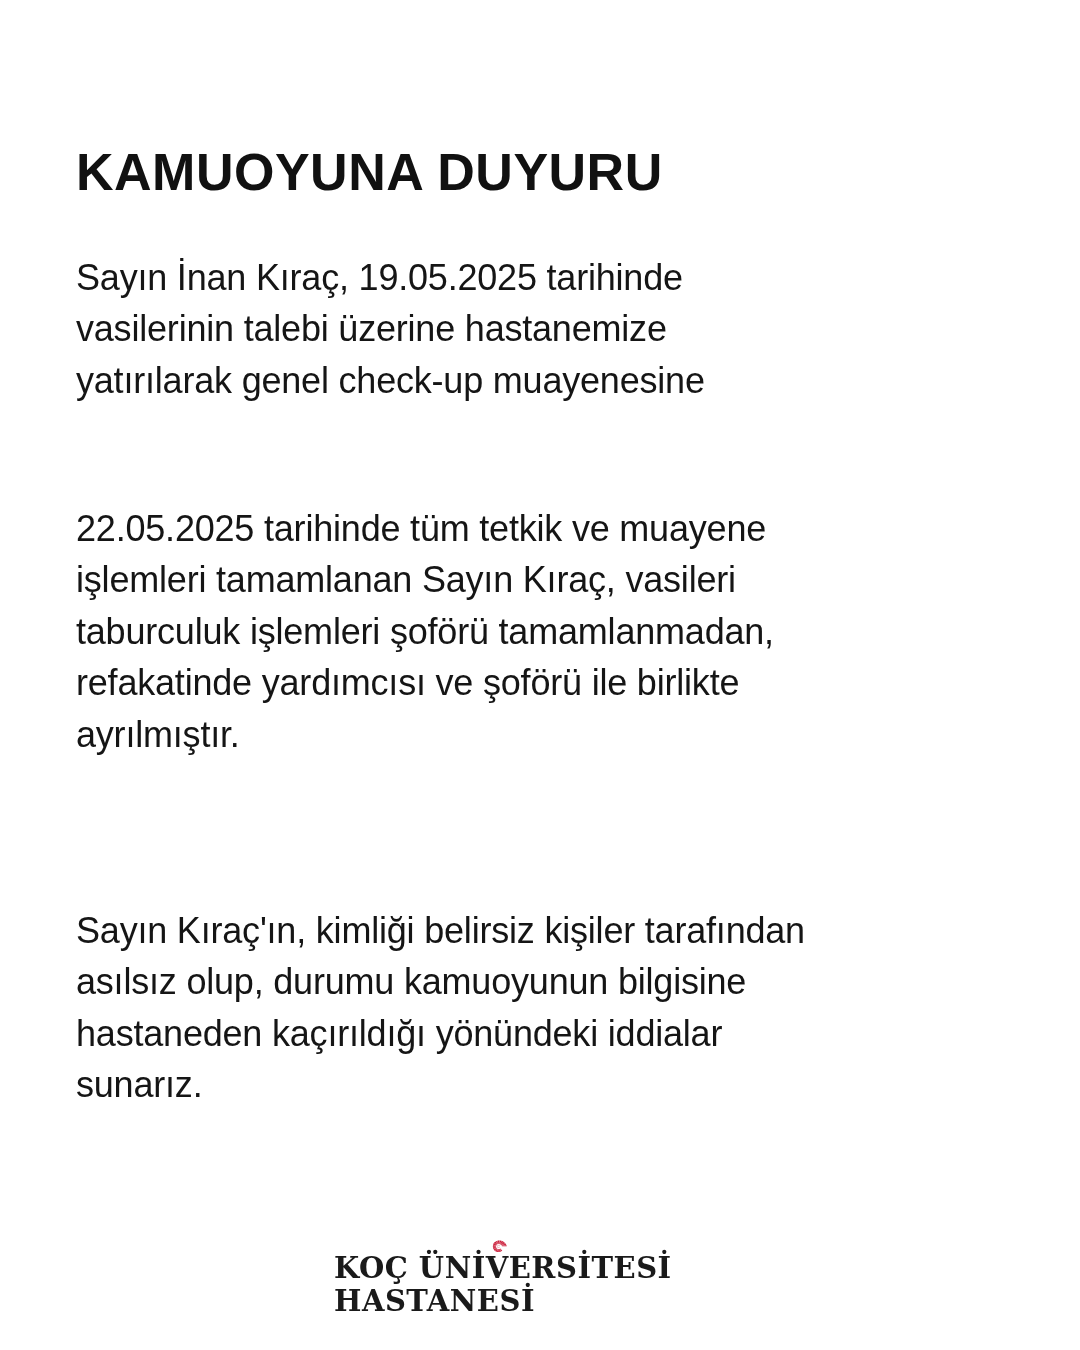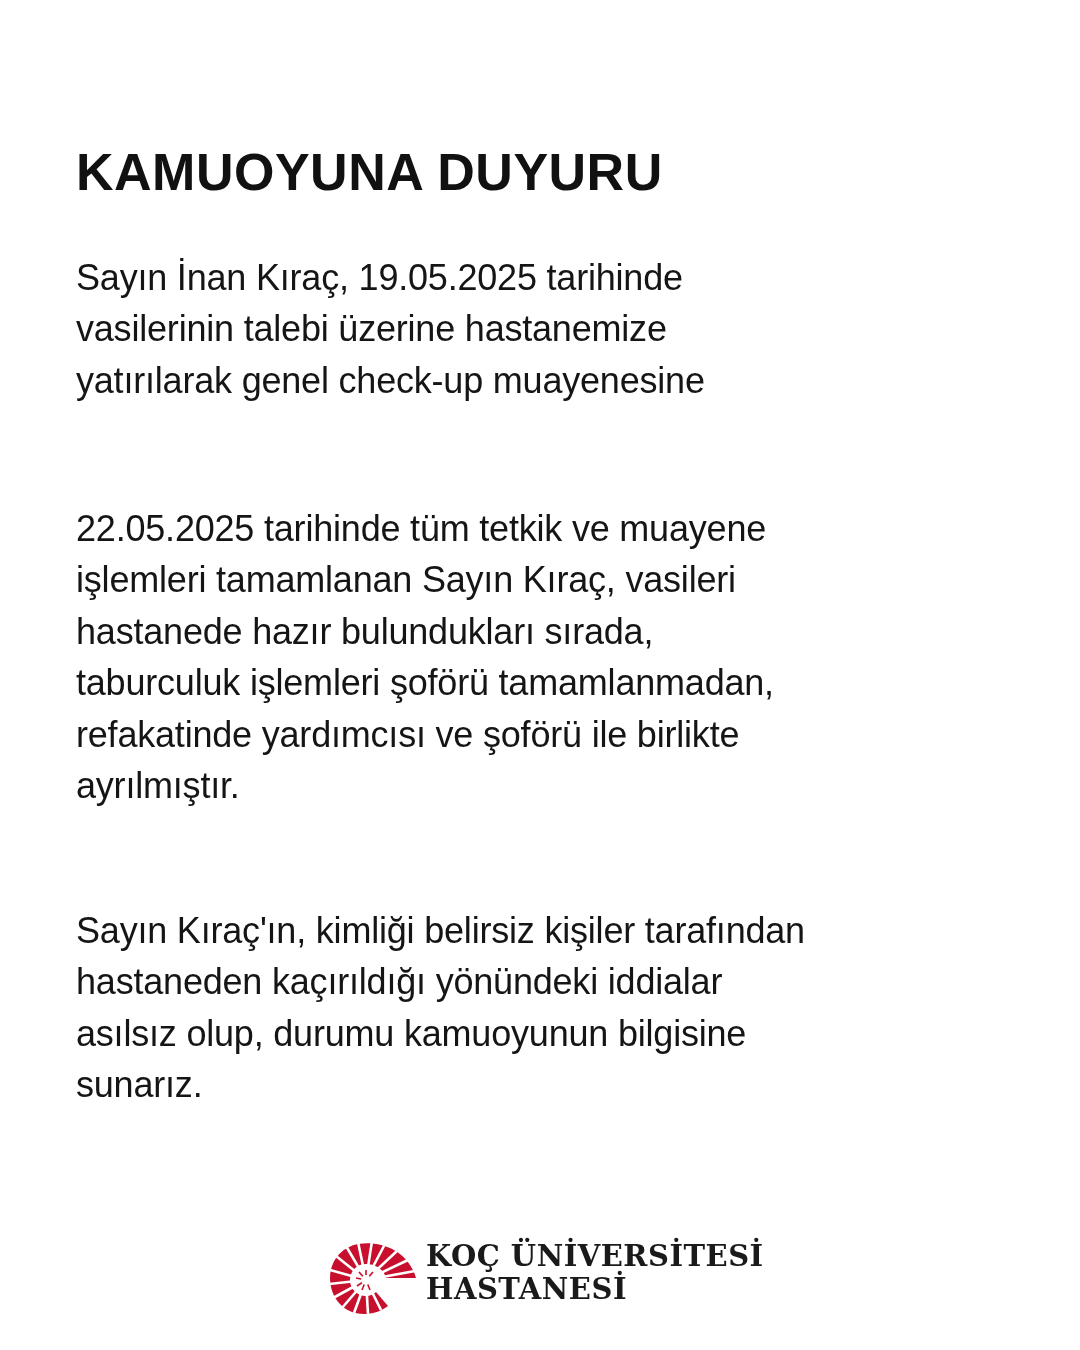--- a/index.html
+++ b/index.html
@@ -51,20 +51,22 @@
     #p1 { top: 252px; }
     #p2 { top: 503px; }
     #p3 { top: 905px; }
 
     .logo {
       position: absolute;
       left: 328px;
       top: 1240px;
       height: 78px;
       display: flex;
+      align-items: center;
+      flex-direction: column;
     }
     .logo-mark {
       width: 92px;
       height: 74px;
       display: block;
     }
     .logo-text {
       margin-left: 6px;
       font-family: "DejaVu Serif", "Liberation Serif", serif;
       font-weight: 700;
@@ -86,30 +88,29 @@
 
   <p class="para" id="p1">
     <span class="line">Sayın İnan Kıraç, 19.05.2025 tarihinde</span>
     <span class="line">vasilerinin talebi üzerine hastanemize</span>
     <span class="line">yatırılarak genel check-up muayenesine</span>
   </p>
 
   <p class="para" id="p2">
     <span class="line">22.05.2025 tarihinde tüm tetkik ve muayene</span>
     <span class="line">işlemleri tamamlanan Sayın Kıraç, vasileri</span>
-    <span class="line">hastanede hazır bulundukları sırada,</span>
     <span class="line">taburculuk işlemleri şoförü tamamlanmadan,</span>
     <span class="line">refakatinde yardımcısı ve şoförü ile birlikte</span>
     <span class="line">ayrılmıştır.</span>
   </p>
 
   <p class="para" id="p3">
     <span class="line">Sayın Kıraç'ın, kimliği belirsiz kişiler tarafından</span>
+    <span class="line">asılsız olup, durumu kamuoyunun bilgisine</span>
     <span class="line">hastaneden kaçırıldığı yönündeki iddialar</span>
-    <span class="line">asılsız olup, durumu kamuoyunun bilgisine</span>
     <span class="line">sunarız.</span>
   </p>
 </div>
 
 <div class="logo">
   <svg class="logo-mark" viewBox="0 0 92 74" xmlns="http://www.w3.org/2000/svg">
 
     <g fill="#C8102E">
       <path d="M30 4 C52 0 80 10 88 38 L58 38 C56 30 48 24 38 24 C28 24 22 32 22 40 C22 50 30 56 38 56 C42 56 46 54 48 52 L60 66 C52 72 44 74 36 74 C16 74 2 58 2 38 C2 20 14 7 30 4 Z"></path>
     </g>

